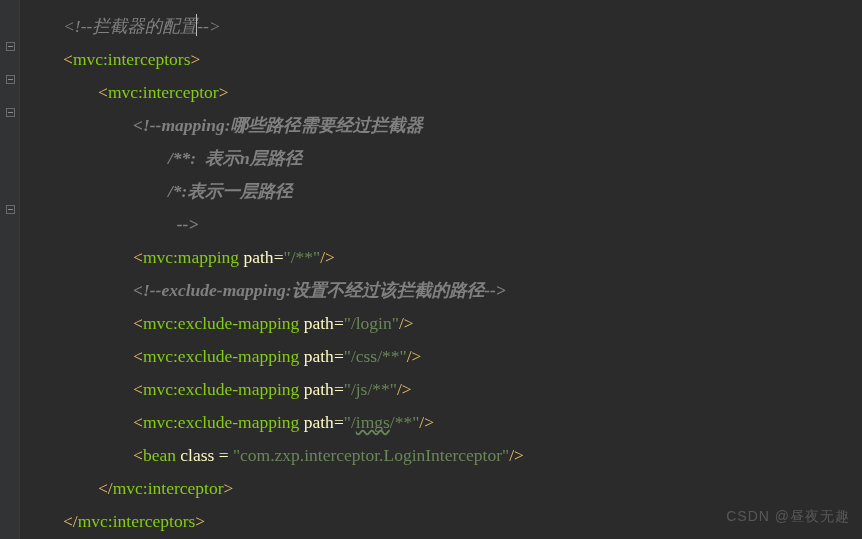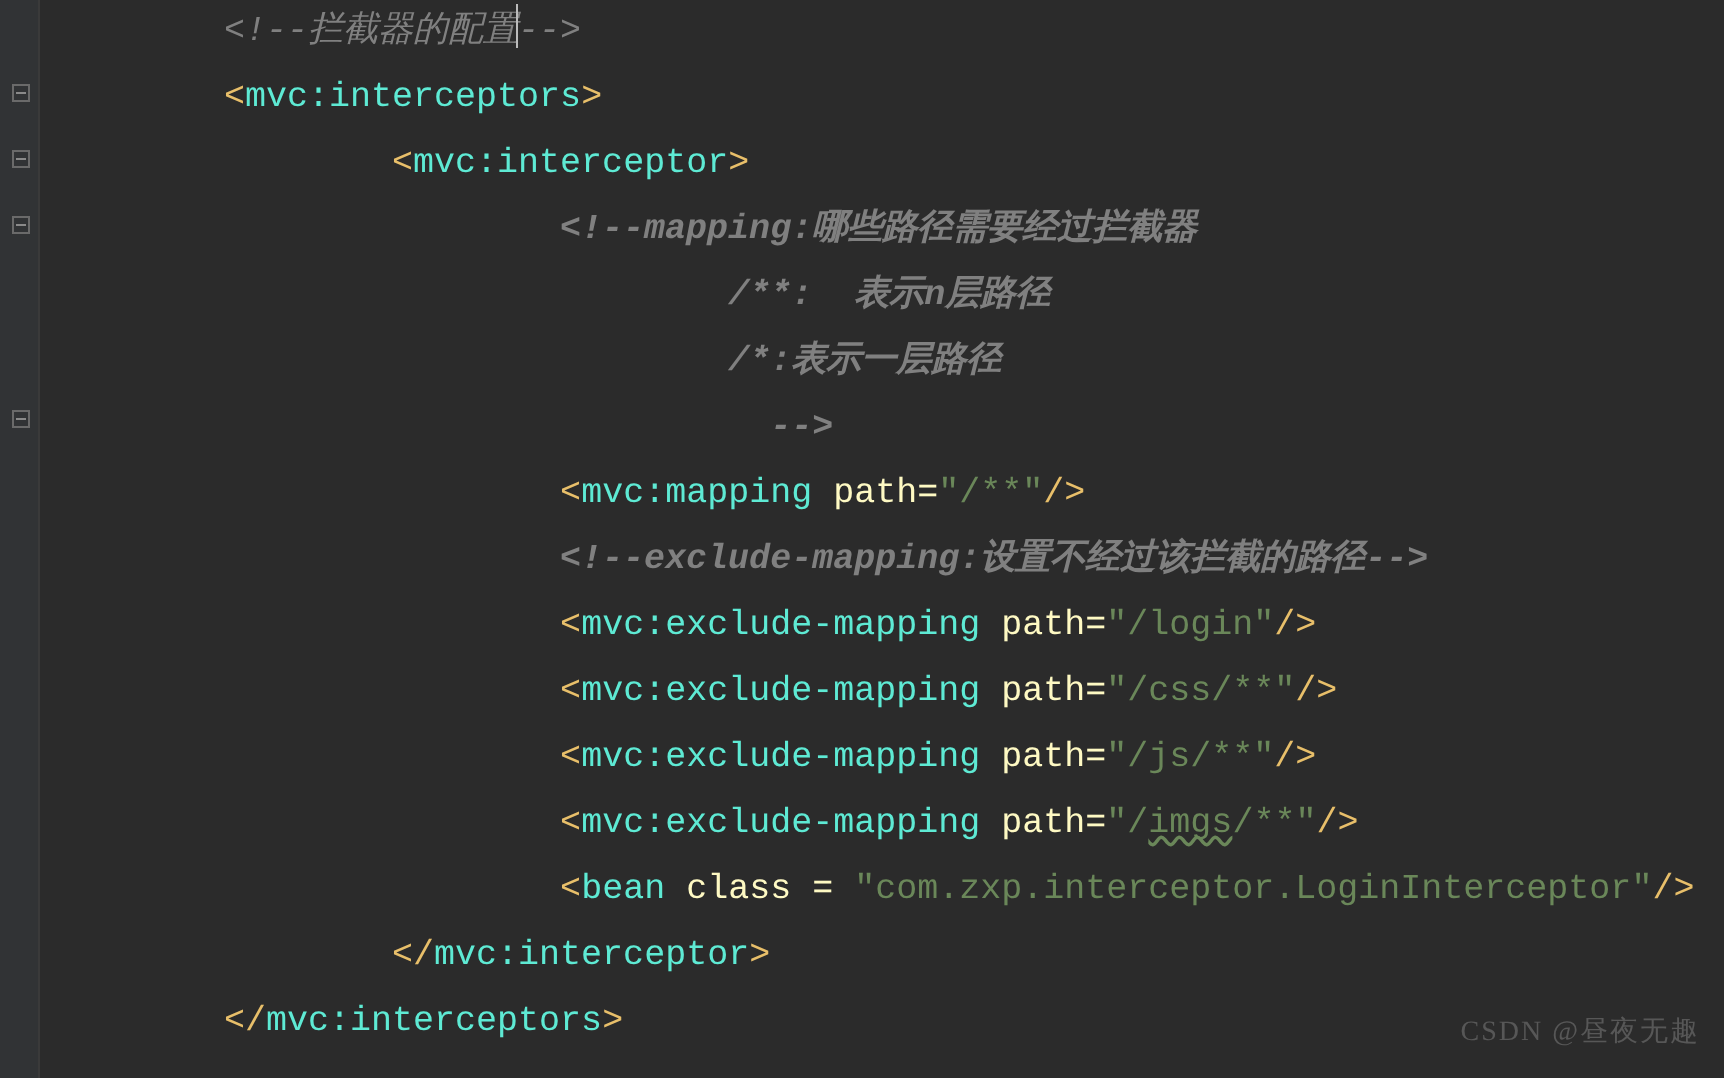--- a/index.html
+++ b/index.html
@@ -32,45 +32,45 @@
     border: 1px solid #6a6a6a;
     background: #313335;
   }
   .fold.minus::before {
     content: "";
     position: absolute;
     left: 1px; right: 1px; top: 3px;
     height: 1px;
     background: #8a8a8a;
   }
-  .code { white-space: pre; padding-top: 0; }
+  .code { white-space: pre; padding-top: 10px; font-family: Liberation Serif, serif; }
   .line { min-height: 33px; }
   .comment { color: #808080; font-style: italic; }
-  .tag { color: #5eead4; }
+  .tag { color: #84cc16; }
   .attr-name { color: #fef9c3; }
   .attr-val { color: #6a8759; }
   .punct { color: #e8bf6a; }
   .squiggle {
     text-decoration: underline wavy #6a8759;
     text-decoration-skip-ink: none;
   }
   .caret {
     display: inline-block;
     width: 1px;
     height: 22px;
     background: #bbbbbb;
     vertical-align: -4px;
     margin-left: -1px;
   }
   .watermark {
     position: absolute;
     right: 12px;
     bottom: 6px;
     color: rgba(200,200,200,0.28);
-    font-family: Liberation Serif, serif;
+    font-family: Liberation Sans, sans-serif;
     font-size: 14px;
     font-style: normal;
     letter-spacing: 1px;
   }
 </style>
 </head>
 <body>
 
 <div class="gutter">
   <div class="fold minus" style="top:42px"></div>

